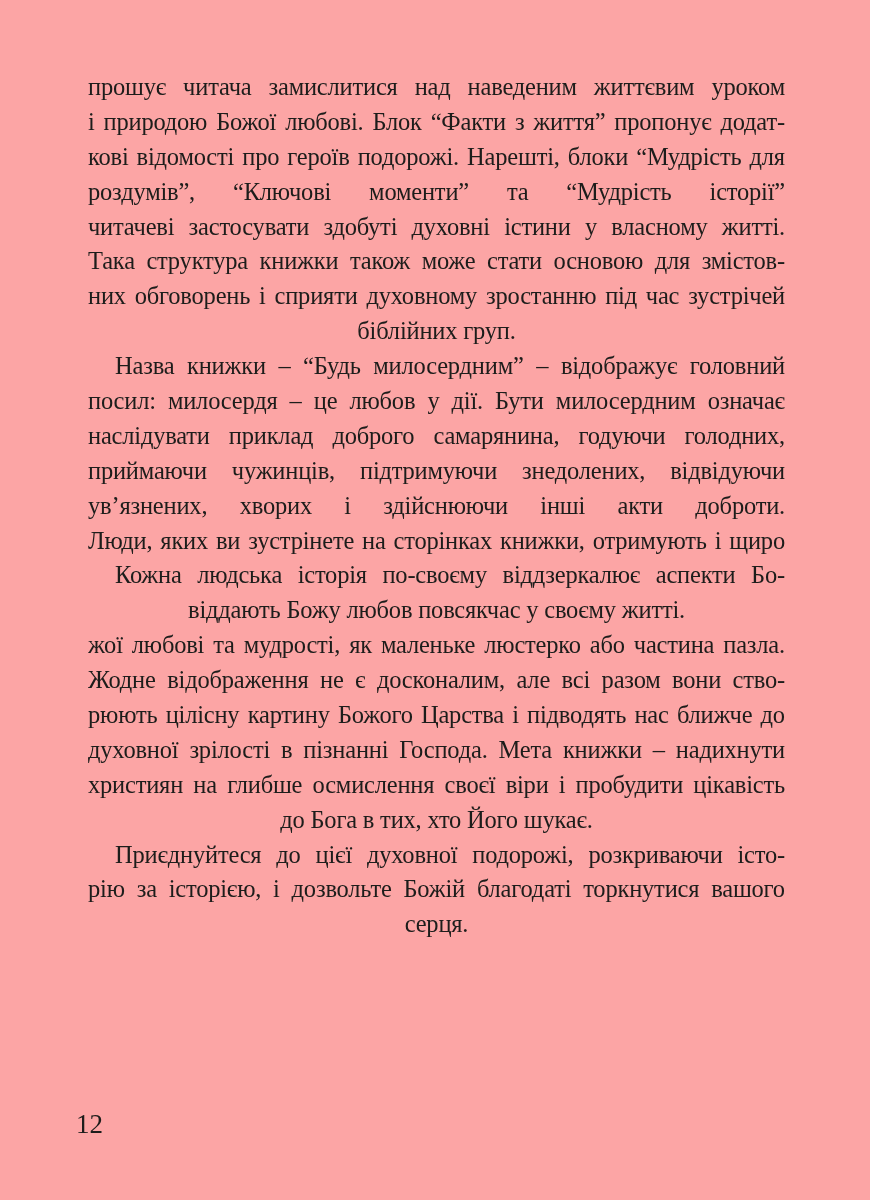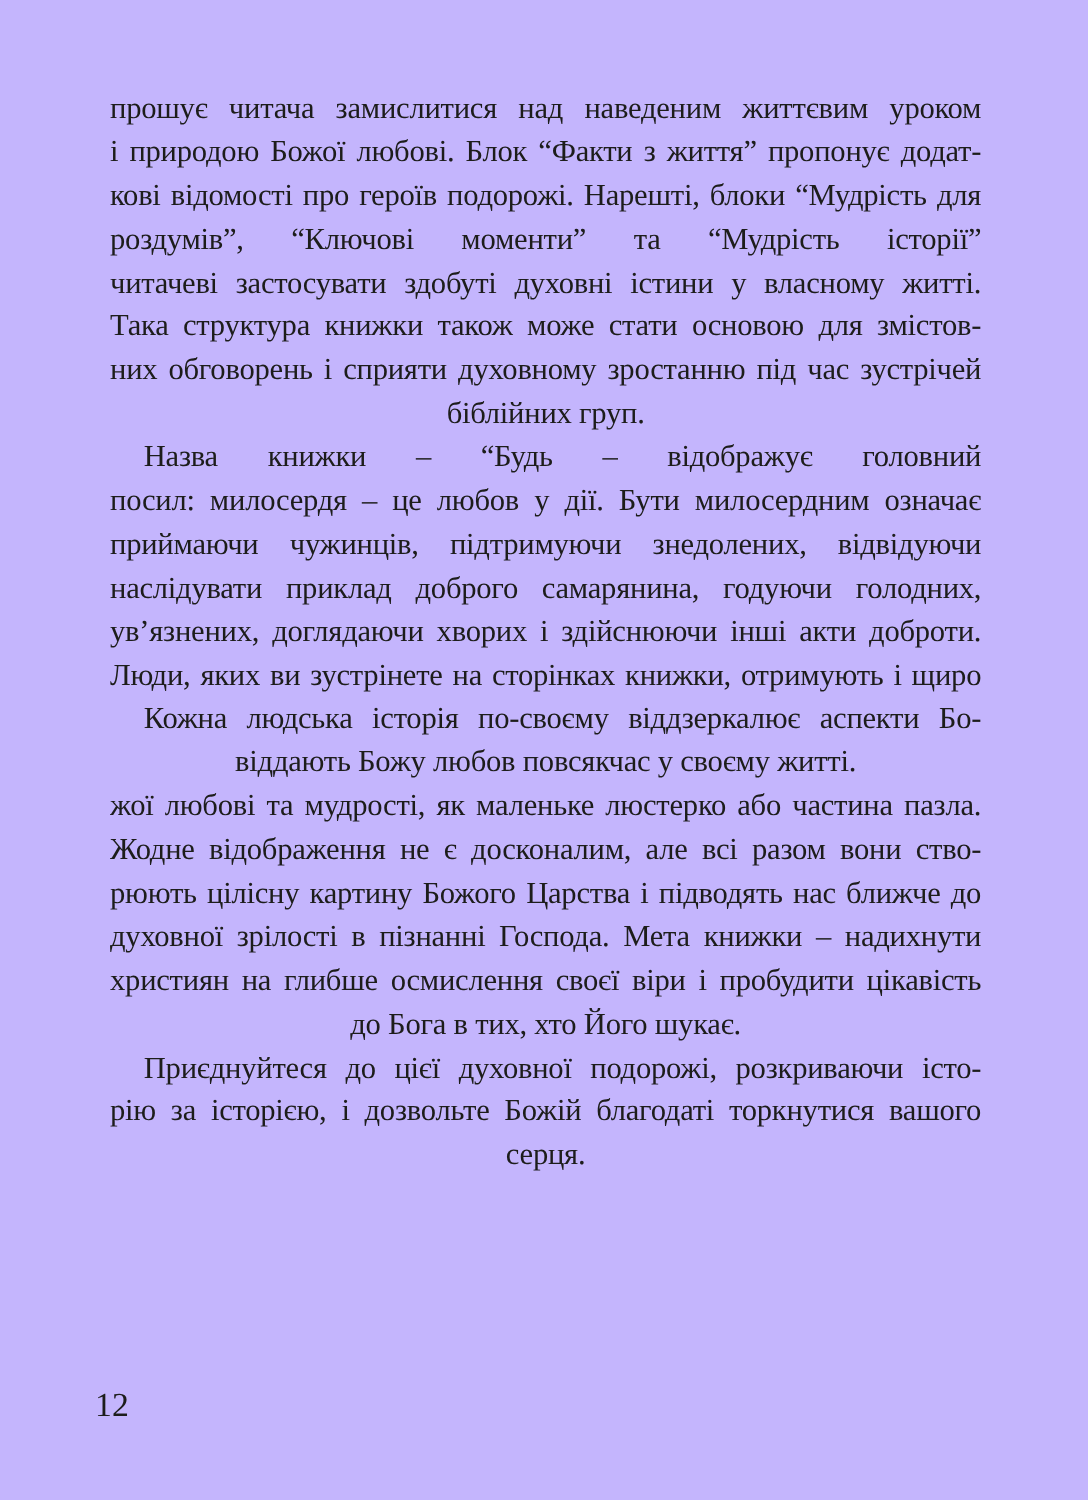--- a/index.html
+++ b/index.html
@@ -11,21 +11,21 @@
     width: 870px;
     height: 1200px;
     font-family: "Liberation Serif", "DejaVu Serif", serif;
     color: #1d1d1b;
     overflow: hidden;
   }
   .page {
     position: relative;
     width: 870px;
     height: 1200px;
-    background: #c4b5fd;
+    background: #fca5a5;
   }
   .text-block {
     position: absolute;
     left: 88px;
     top: 70px;
     width: 697px;
   }
   .line {
     height: 34.9px;
     line-height: 34.9px;
@@ -127,54 +127,54 @@
         <span>під</span>
         <span>час</span>
         <span>зустрічей</span>
       </div>
       <div class="line last">біблійних груп.</div>
       <div class="line just indent">
         <span>Назва</span>
         <span>книжки</span>
         <span>–</span>
         <span>“Будь</span>
+        <span>милосердним”</span>
         <span>–</span>
         <span>відображує</span>
         <span>головний</span>
       </div>
       <div class="line just">
         <span>посил:</span>
         <span>милосердя</span>
         <span>–</span>
         <span>це</span>
         <span>любов</span>
         <span>у</span>
         <span>дії.</span>
         <span>Бути</span>
         <span>милосердним</span>
         <span>означає</span>
       </div>
       <div class="line just">
-        <span>приймаючи</span>
-        <span>чужинців,</span>
-        <span>підтримуючи</span>
-        <span>знедолених,</span>
-        <span>відвідуючи</span>
-      </div>
-      <div class="line just">
         <span>наслідувати</span>
         <span>приклад</span>
         <span>доброго</span>
         <span>самарянина,</span>
         <span>годуючи</span>
         <span>голодних,</span>
       </div>
       <div class="line just">
+        <span>приймаючи</span>
+        <span>чужинців,</span>
+        <span>підтримуючи</span>
+        <span>знедолених,</span>
+        <span>відвідуючи</span>
+      </div>
+      <div class="line just">
         <span>ув’язнених,</span>
-        <span>доглядаючи</span>
         <span>хворих</span>
         <span>і</span>
         <span>здійснюючи</span>
         <span>інші</span>
         <span>акти</span>
         <span>доброти.</span>
       </div>
       <div class="line just">
         <span>Люди,</span>
         <span>яких</span>

